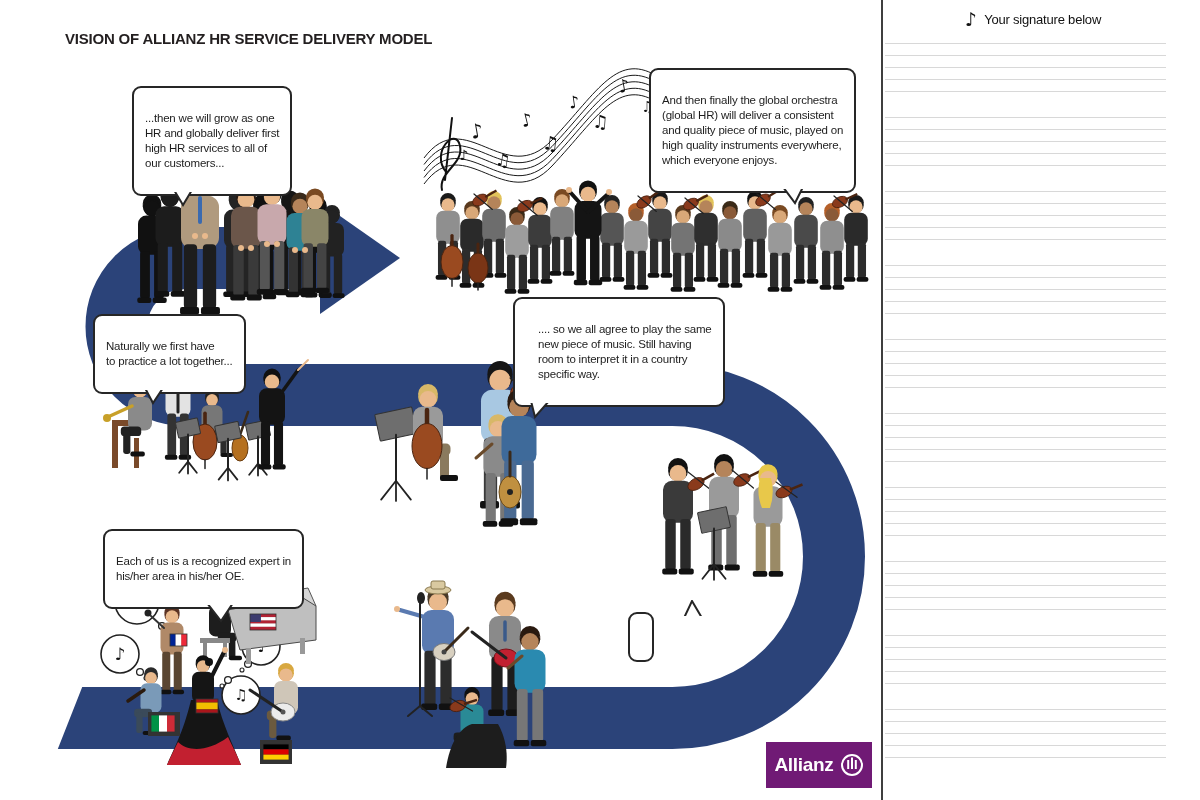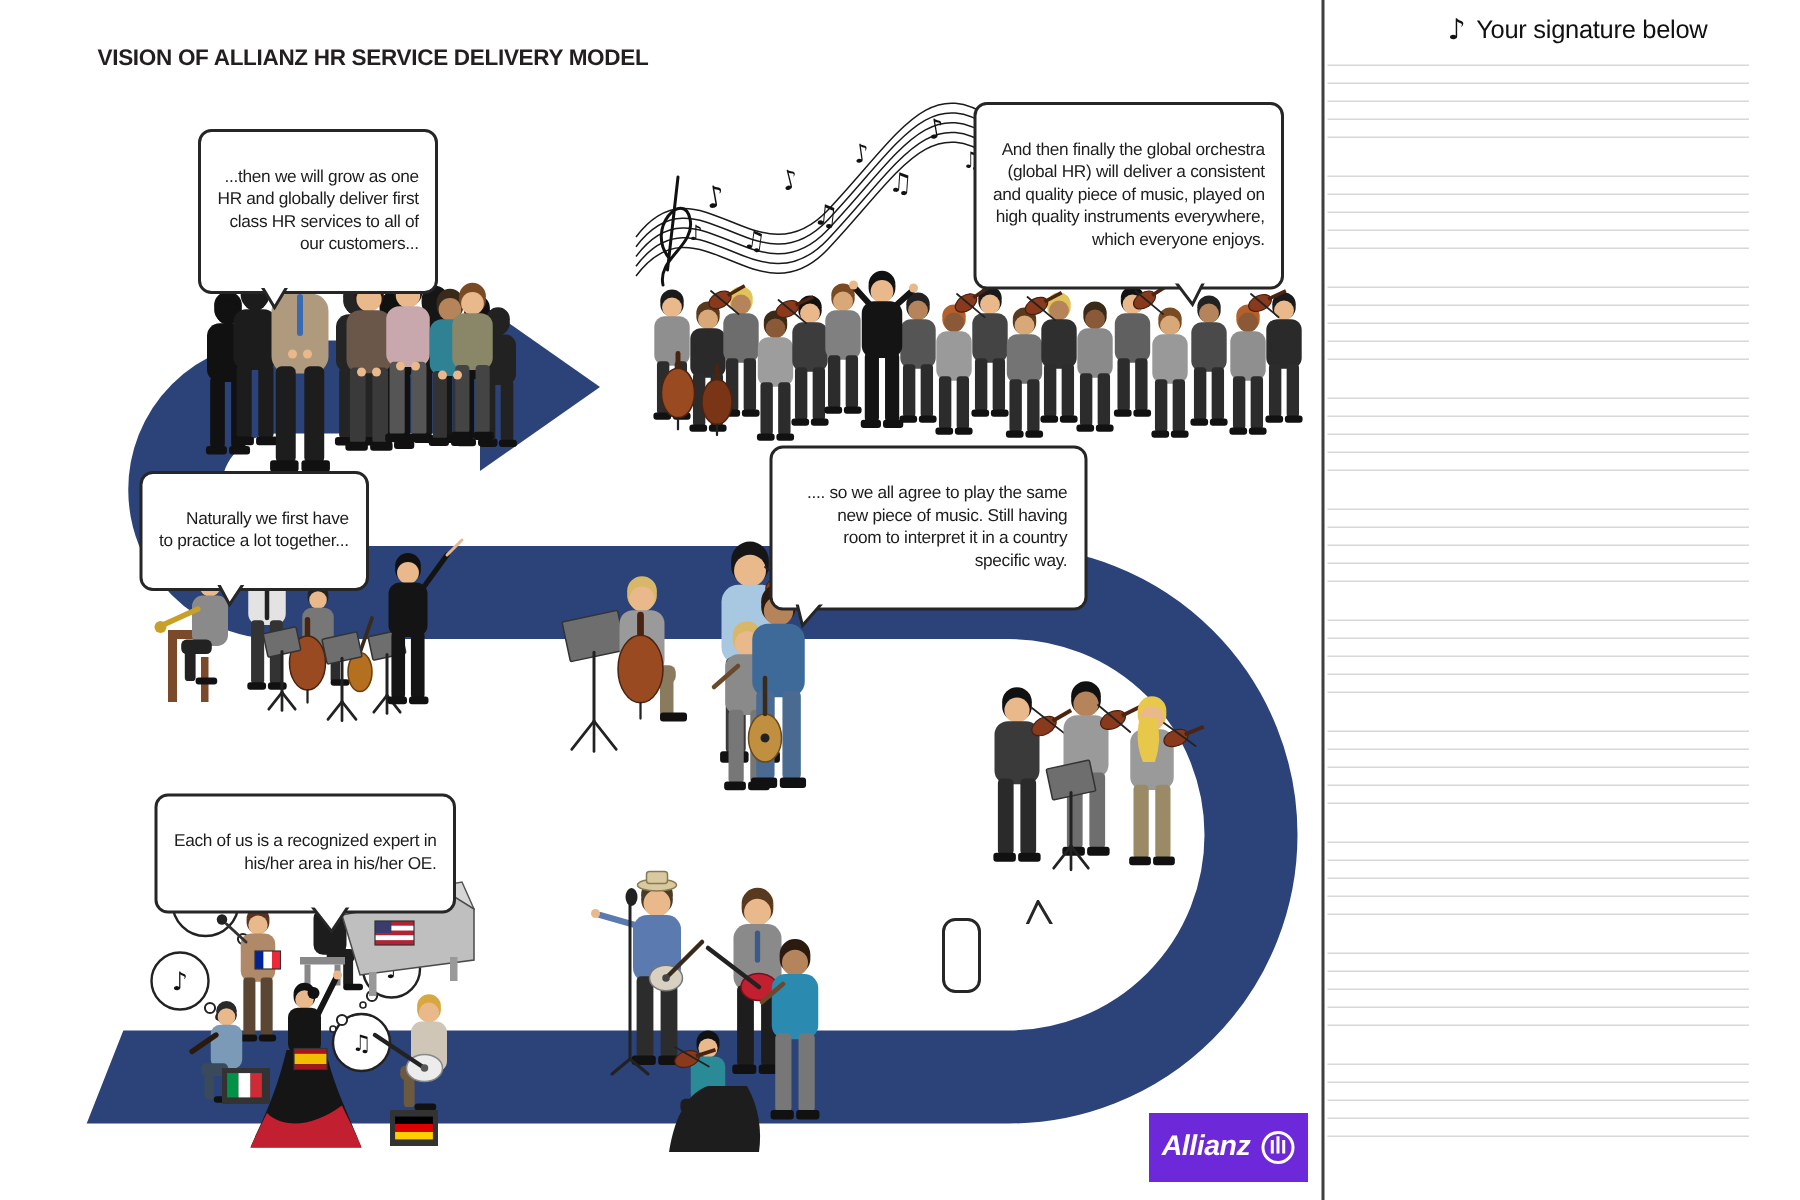--- a/index.html
+++ b/index.html
@@ -4,30 +4,30 @@
 <style>
   html,body{margin:0;padding:0;background:#fff;}
   .stage{position:relative;width:1200px;height:800px;background:#fff;overflow:hidden;
          font-family:"Liberation Sans",sans-serif;}
   .main{position:absolute;left:0;top:0;width:919px;height:800px;}
   #art{position:absolute;left:0;top:0;z-index:1;}
   .page-title{position:absolute;left:65px;top:30px;z-index:4;font-size:15px;font-weight:bold;
               letter-spacing:-0.2px;color:#231f20;}
   .bubble{position:absolute;z-index:6;background:#fff;border:2px solid #262626;border-radius:9px;
           padding:8px 11px;font-size:11.5px;line-height:1.3;letter-spacing:-0.2px;color:#1d1d1d;
-          white-space:pre-line;text-align:right;}
+          white-space:pre-line;}
   .tail{position:absolute;z-index:7;}
   .divider{position:absolute;left:881px;top:0;width:2px;height:800px;background:#3f3f3f;z-index:3;}
   .side{position:absolute;left:883px;top:0;width:317px;height:800px;background:#fff;z-index:2;}
   .sig-head{position:absolute;left:82px;top:10px;display:flex;align-items:center;gap:7px;}
   .sig-note{font-family:"DejaVu Sans",sans-serif;font-size:19px;color:#111;line-height:1;}
-  .sig-label{font-size:17px;color:#111;letter-spacing:-0.2px;}
+  .sig-label{font-size:13px;color:#111;letter-spacing:-0.2px;}
   .sig-line{position:absolute;left:2px;width:281px;height:1px;background:#d8d8d8;}
-  .logo{position:absolute;left:766px;top:742px;width:106px;height:46px;background:#6d28d9;z-index:6;
-        display:flex;align-items:center;justify-content:center;gap:6px;font-style:italic;}
+  .logo{position:absolute;left:766px;top:742px;width:106px;height:46px;background:#701a75;z-index:6;
+        display:flex;align-items:center;justify-content:center;gap:6px;}
   .logo-text{color:#fff;font-weight:bold;font-size:19px;letter-spacing:-0.3px;}
 </style>
 </head>
 <body>
 
 <div class="stage">
 
   <div class="main">
     <div class="page-title">VISION OF ALLIANZ HR SERVICE DELIVERY MODEL</div>
     <svg id="art" width="882" height="800" viewBox="0 0 882 800">
@@ -669,21 +669,21 @@
             <ellipse cx="458" cy="706" rx="8.4" ry="5.25" fill="#8a3a1c" stroke="#4a1f0e" stroke-width="0.8"></ellipse>
             <rect x="464.3" y="704.74" width="13.65" height="2.52" rx="0" fill="#4a2410"></rect>
           </g>
           <line x1="450" y1="698" x2="472.5166604983954" y2="711" stroke="#222" stroke-width="1.2" stroke-linecap="round"></line>
         </g>
       </svg>
 
     <div class="bubble" style="left:132px;top:86px;">
       <span>...then we will grow as one
 HR and globally deliver first
-class HR services to all of
+high HR services to all of
 our customers...</span>
       <svg class="tail" style="left:38px;bottom:-13px;" width="24" height="15">
           <path d="M2,-2 L11,13 L20,-2" fill="#fff" stroke="#262626" stroke-width="2"></path>
         </svg>
     </div>
 
     <div class="bubble" style="left:649px;top:68px;">
       <span>And then finally the global orchestra
 (global HR) will deliver a consistent
 and quality piece of music, played on

